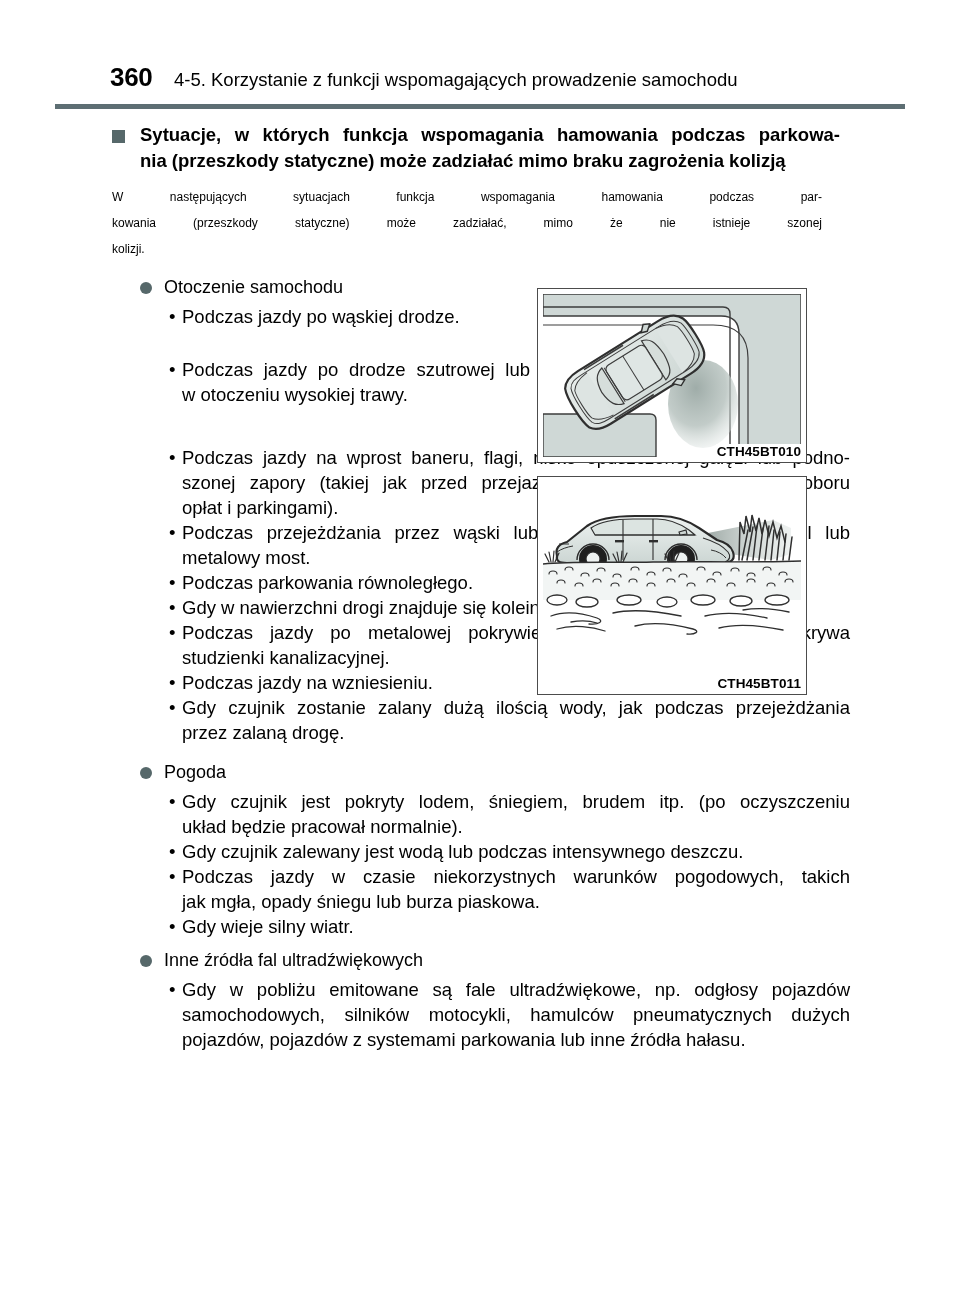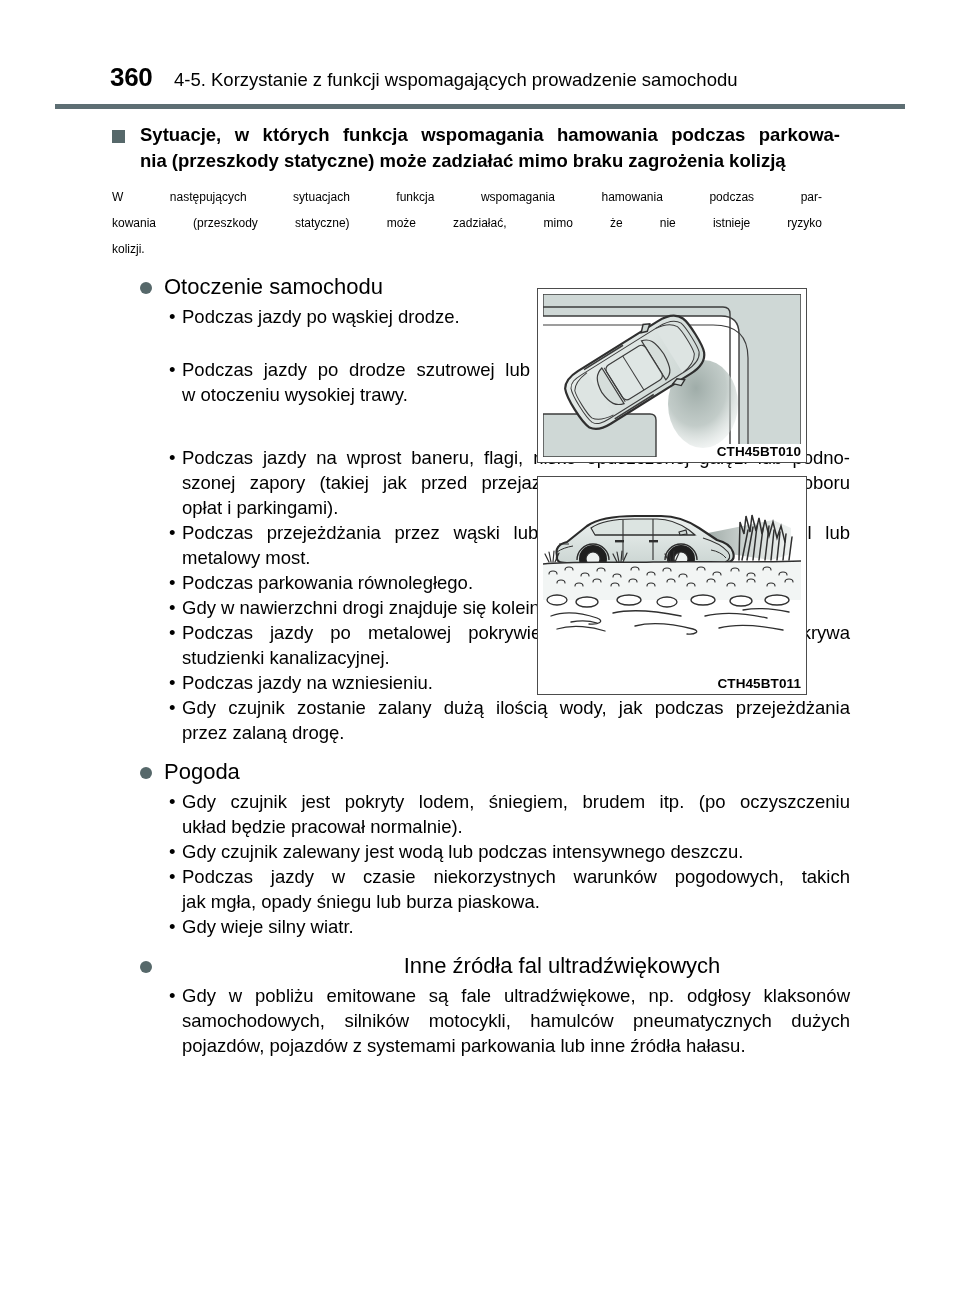--- a/index.html
+++ b/index.html
@@ -103,21 +103,21 @@
   .para .ln.just {
     text-align: justify;
     text-align-last: justify;
   }
 
   
   .dot-item {
     position: relative;
     margin: 12px 0 0 140px;
     padding-left: 24px;
-    font-size: 22px;
+    font-size: 18px;
     line-height: 26px;
   }
   .dot-bullet {
     position: absolute;
     left: 0px;
     top: 8px;
     width: 12px;
     height: 12px;
     border-radius: 50%;
     background: #56686a;
@@ -205,21 +205,21 @@
   <div class="content">
 
     <div class="sq-heading">
       <span class="sq-bullet"></span>
       <span class="ln just">Sytuacje, w których funkcja wspomagania hamowania podczas parkowa-</span>
       <span class="ln">nia (przeszkody statyczne) może zadziałać mimo braku zagrożenia kolizją</span>
     </div>
 
     <div class="para">
       <span class="ln just">W następujących sytuacjach funkcja wspomagania hamowania podczas par-</span>
-      <span class="ln just">kowania (przeszkody statyczne) może zadziałać, mimo że nie istnieje ryzyko</span>
+      <span class="ln just">kowania (przeszkody statyczne) może zadziałać, mimo że nie istnieje szonej</span>
       <span class="ln">kolizji.</span>
     </div>
 
     <div class="dot-item">
       <span class="dot-bullet"></span>
       <span>Otoczenie samochodu</span>
     </div>
 
     <div class="sub-list narrow">
       <div class="sub-item">
@@ -299,29 +299,29 @@
         <span class="mk">•</span>
         <span class="ln just">Podczas jazdy w czasie niekorzystnych warunków pogodowych, takich</span>
         <span class="ln">jak mgła, opady śniegu lub burza piaskowa.</span>
       </div>
       <div class="sub-item">
         <span class="mk">•</span>
         <span class="ln">Gdy wieje silny wiatr.</span>
       </div>
     </div>
 
-    <div class="dot-item" style="margin-top:14px;text-align:center;">
+    <div class="dot-item" style="margin-top:8px;">
       <span class="dot-bullet"></span>
       <span>Inne źródła fal ultradźwiękowych</span>
     </div>
 
     <div class="sub-list">
       <div class="sub-item">
         <span class="mk">•</span>
-        <span class="ln just">Gdy w pobliżu emitowane są fale ultradźwiękowe, np. odgłosy klaksonów</span>
+        <span class="ln just">Gdy w pobliżu emitowane są fale ultradźwiękowe, np. odgłosy pojazdów</span>
         <span class="ln just">samochodowych, silników motocykli, hamulców pneumatycznych dużych</span>
         <span class="ln">pojazdów, pojazdów z systemami parkowania lub inne źródła hałasu.</span>
       </div>
     </div>
 
   </div>
 
   <div class="figure" id="figure-1">
     <div class="fig-inner">
       <svg width="258" height="163" viewBox="0 0 258 163">

